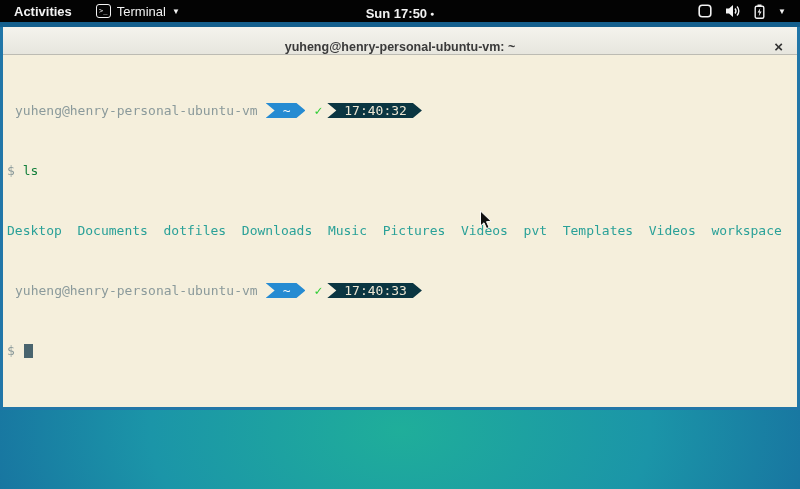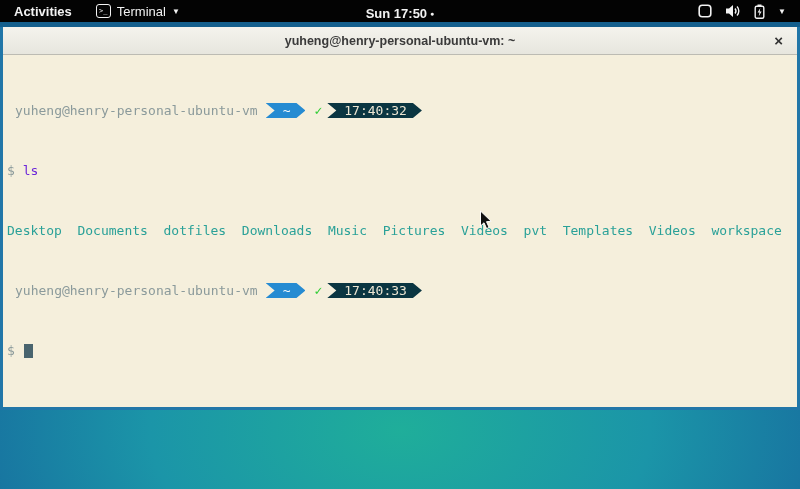--- a/index.html
+++ b/index.html
@@ -39,21 +39,21 @@
   .window {
     position:absolute; left:0; top:27px; width:800px; height:383px;
     border:3px solid #2176a8; border-top:none;
     background:#f5efdc;
     display:flex; flex-direction:column;
   }
   .titlebar {
     height:28px; flex:0 0 28px;
     background:linear-gradient(#f4f3ed, #e7e6de);
     border-bottom:1px solid #bcbbb3;
-    display:flex; align-items:center; position:relative;
+    display:flex; align-items:flex-end; position:relative;
   }
   .title {
     position:absolute; left:0; right:0; text-align:center;
     font-size:12.5px; font-weight:700; color:#3a3a3a;
   }
   .closebtn {
     margin-left:auto; margin-right:14px; z-index:2;
     font-size:15px; font-weight:700; color:#333; line-height:1;
     cursor:default;
   }
@@ -69,21 +69,21 @@
   .host { color:#8b9a9b; }
   .pl-seg {
     display:inline-block; height:15px; line-height:15px;
     padding:0 15px 0 17px; margin-left:8px;
     clip-path:polygon(0 0, calc(100% - 9px) 0, 100% 50%, calc(100% - 9px) 100%, 0 100%, 9px 50%);
   }
   .seg-cwd { background:#268bd2; color:#f4fbff; }
   .seg-time { background:#0b3642; color:#ece6d3; margin-left:5px; }
   .check { color:#2ecc33; font-weight:700; margin-left:9px; }
   .dollar { color:#8b9a9b; }
-  .cmd { color:#6d28d9; }
+  .cmd { color:#15803d; }
   .files { color:#2aa198; }
   .cursor-block {
     display:inline-block; width:9px; height:14px; background:#49646e;
     vertical-align:text-bottom; margin-left:1px;
   }
 
   
   .mouse { position:absolute; left:479px; top:210px; width:14px; height:21px; z-index:9; }
 </style>
 </head>

